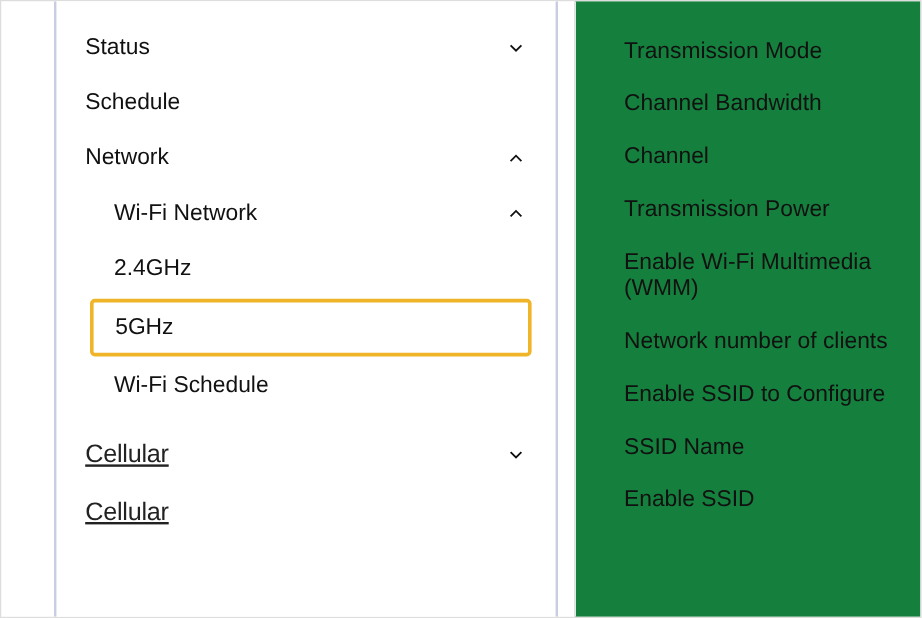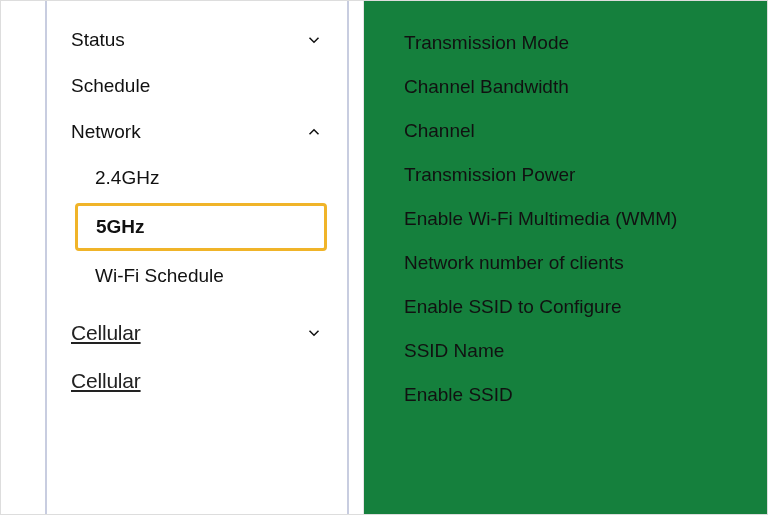--- a/index.html
+++ b/index.html
@@ -10,21 +10,21 @@
     body {
       font-family: -apple-system, BlinkMacSystemFont, "Segoe UI", Helvetica, Arial, sans-serif;
       background: #fff;
       width: 768px;
       height: 515px;
       overflow: hidden;
       border: 1px solid #ddd;
       display: flex;
     }
     .sidebar {
-      width: 304px;
+      width: 420px;
       background: #fff;
       border-left: 2px solid #c8cde0;
       border-right: 2px solid #c8cde0;
       margin-left: 44px;
       padding: 16px 0;
     }
     .main {
       flex: 1;
       background: #15803d;
       padding: 20px 0 20px 40px;
@@ -64,21 +64,20 @@
       color: #111;
       cursor: pointer;
     }
     .highlight-box {
       border: 3px solid #f0b429;
       border-radius: 4px;
       margin: 2px 20px 2px 28px;
     }
     .highlight-box .nav-leaf {
       padding: 10px 20px 10px 18px;
-      font-weight: bold;
     }
     .chevron {
       width: 18px;
       height: 18px;
       display: inline-flex;
       align-items: center;
       justify-content: center;
     }
     .chevron svg {
       width: 18px;
@@ -116,20 +115,28 @@
       <svg viewBox="0 0 24 24">
           <polyline points="6 9 12 15 18 9"></polyline>
         </svg>
     </span>
   </div>
   <div class="nav-item">
     <span>Schedule</span>
   </div>
   <div class="nav-item">
     <span>Network</span>
+    <span class="chevron">
+      <svg viewBox="0 0 24 24">
+          <polyline points="6 15 12 9 18 15"></polyline>
+        </svg>
+    </span>
+  </div>
+  <div class="nav-sub">
+    <span>Wi-Fi Network</span>
     <span class="chevron">
       <svg viewBox="0 0 24 24">
           <polyline points="6 15 12 9 18 15"></polyline>
         </svg>
     </span>
   </div>
   <div class="nav-leaf">
     <span>2.4GHz</span>
   </div>
   <div class="highlight-box">

